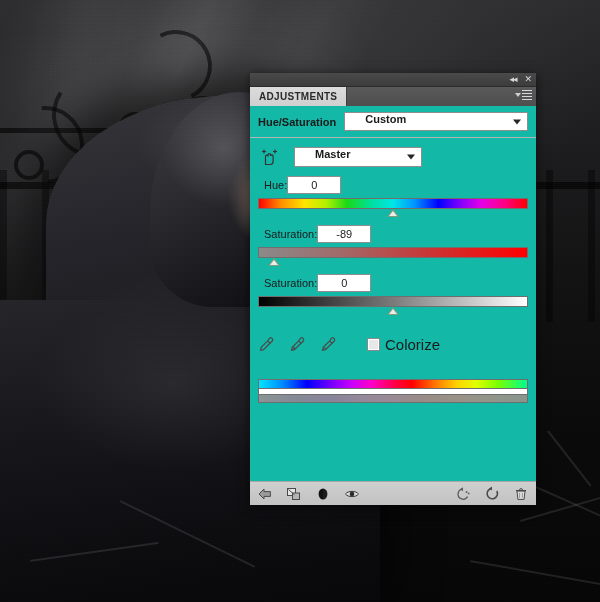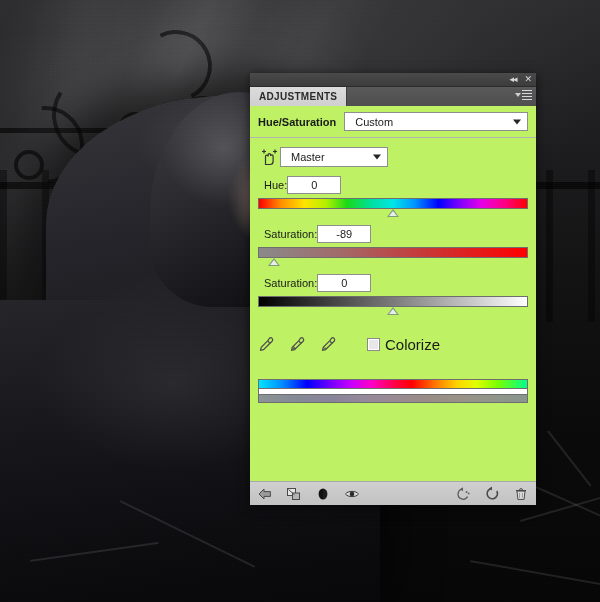--- a/index.html
+++ b/index.html
@@ -181,51 +181,53 @@
   .pm-caret {
     width: 0; height: 0;
     border-left: 3px solid transparent;
     border-right: 3px solid transparent;
     border-top: 4px solid #d0d0d0;
   }
   .pm-lines { display: flex; flex-direction: column; gap: 2px; }
   .pm-lines i { display: block; width: 10px; height: 1px; background: #d8d8d8; }
 
   
-  .panel-body { background: #bef264; padding: 0; }
+  .panel-body { background: #14b8a6; padding: 0; }
 
   .row-preset {
     display: flex; align-items: center;
     padding: 6px 8px 6px 8px;
     gap: 8px;
     border-bottom: 1px solid #b4b4b4;
   }
   .preset-label { font-weight: bold; font-size: 11px; white-space: nowrap; }
   .select {
     flex: 1;
     height: 17px;
     background: #fff;
     border: 1px solid #8e8e8e;
-    display: flex; align-items: center;
-    padding: 0 10px;
+    display: flex; 
+    padding: 0 20px;
     font-size: 11px;
     position: relative;
     cursor: pointer;
+    font-weight: bold;
   }
   .select .caret {
     position: absolute; right: 6px; top: 50%; transform: translateY(-50%);
     width: 0; height: 0;
     border-left: 4px solid transparent;
     border-right: 4px solid transparent;
     border-top: 5px solid #262626;
   }
 
   .row-channel {
     display: flex; align-items: center;
     padding: 9px 8px 6px 8px;
+    gap: 14px;
   }
   .scrubby {
     width: 22px; height: 20px;
     display: flex; align-items: center; justify-content: center;
     cursor: pointer;
   }
   .select.channel {
     flex: 0 0 86px;
     height: 18px;
   }

